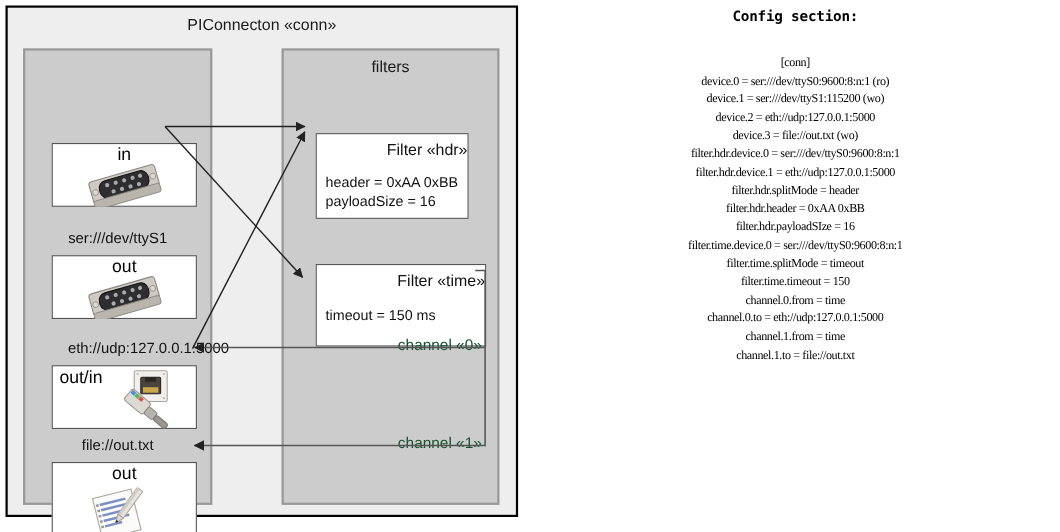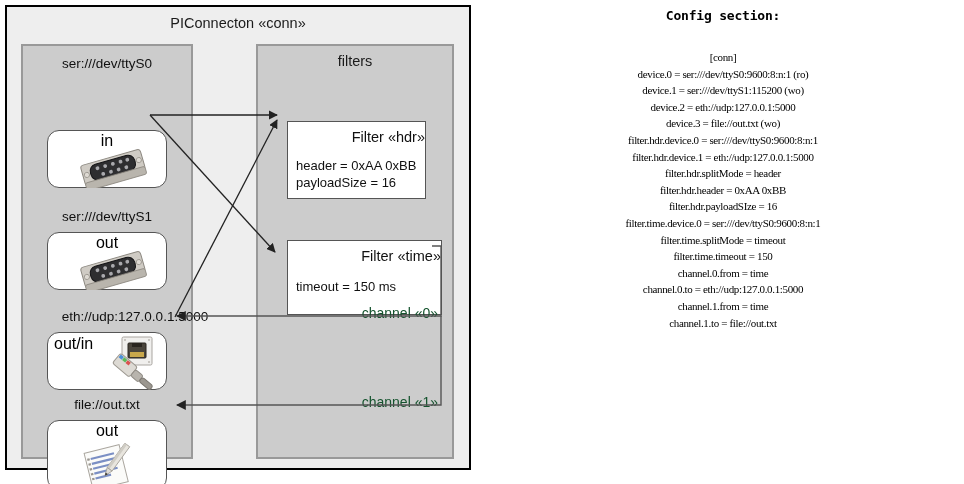--- a/index.html
+++ b/index.html
@@ -70,21 +70,21 @@
     white-space: nowrap;
   }
 
   
   .node {
     position: absolute;
     background: #ffffff;
     border: 1.5px solid #555555;
     box-sizing: border-box;
   }
-  .node-port { width: 120px; height: 58px; left: 24px; border-radius: 12px; }
+  .node-port { width: 132px; height: 58px; left: 24px; }
   .node-in   { top: 84px; }
   .node-out  { top: 186px; }
   .node-eth  { top: 286px; }
   .node-file { top: 374px; height: 70px; }
 
   .node-word {
     position: absolute;
     font-size: 16px;
     color: #000000;
     white-space: nowrap;
@@ -167,21 +167,20 @@
 <body>
 
 <div id="root">
 
   <div class="diagram">
 
     <div class="diagram-title">PIConnecton «conn»</div>
 
     <div class="panel panel-devices">
 
-      <div class="dev-label" style="left:0;top:10px;width:100%;">ser:///dev/ttyS0</div>
       <div class="node node-port node-in">
         <div class="node-word" style="left:50%;top:1px;transform:translateX(-50%);">in</div>
         <svg class="icon" style="left:28px;top:17px;" width="74" height="40" viewBox="0 0 74 40">
           <g transform="rotate(-16 37 20)">
             <rect x="6" y="9" width="62" height="21" rx="3" fill="#cfcbc4" stroke="#8c8880" stroke-width="1"></rect>
             <rect x="14" y="11.5" width="46" height="16" rx="7" fill="#2e2e30" stroke="#141416" stroke-width="1"></rect>
             <circle cx="22" cy="16" r="1.9" fill="#a9a9ad"></circle>
             <circle cx="30" cy="16" r="1.9" fill="#a9a9ad"></circle>
             <circle cx="38" cy="16" r="1.9" fill="#a9a9ad"></circle>
             <circle cx="46" cy="16" r="1.9" fill="#a9a9ad"></circle>

